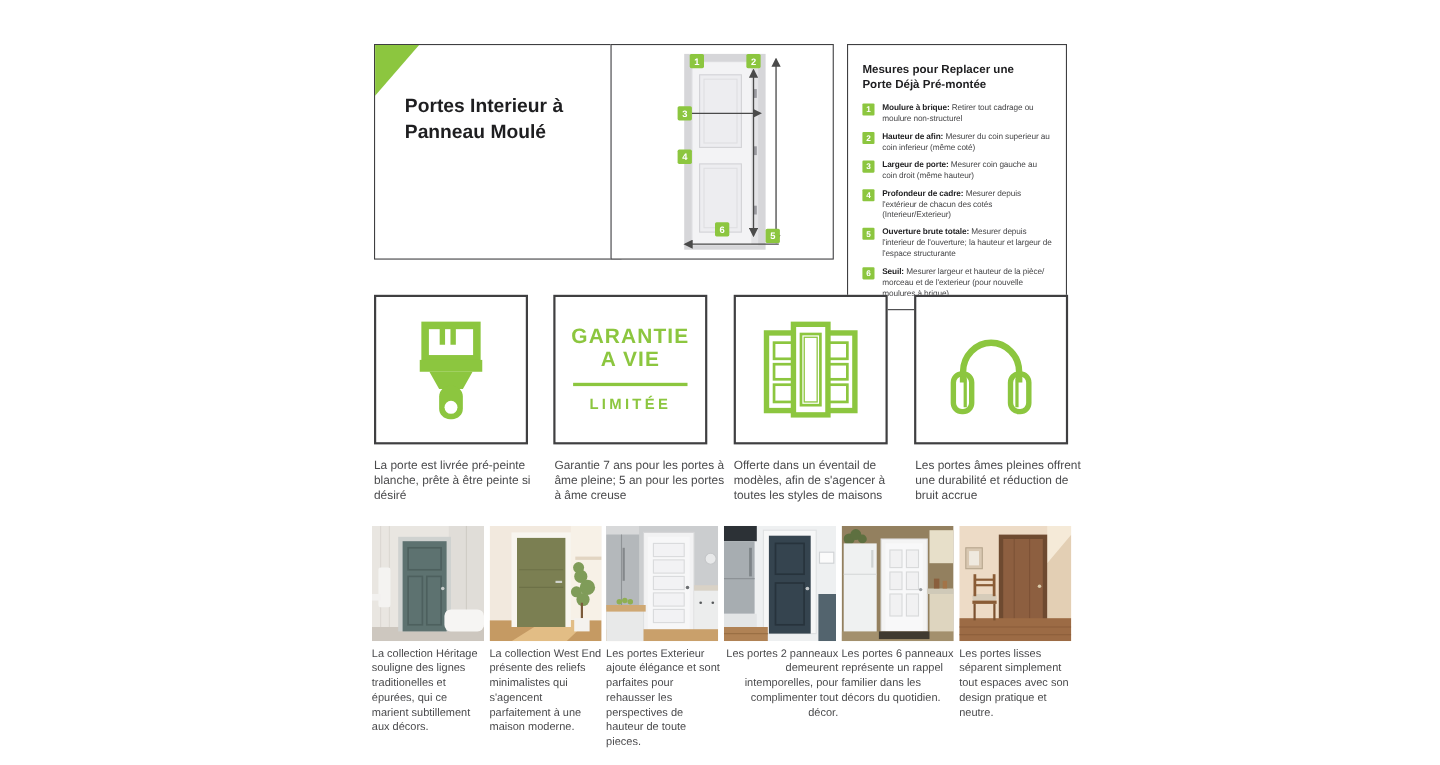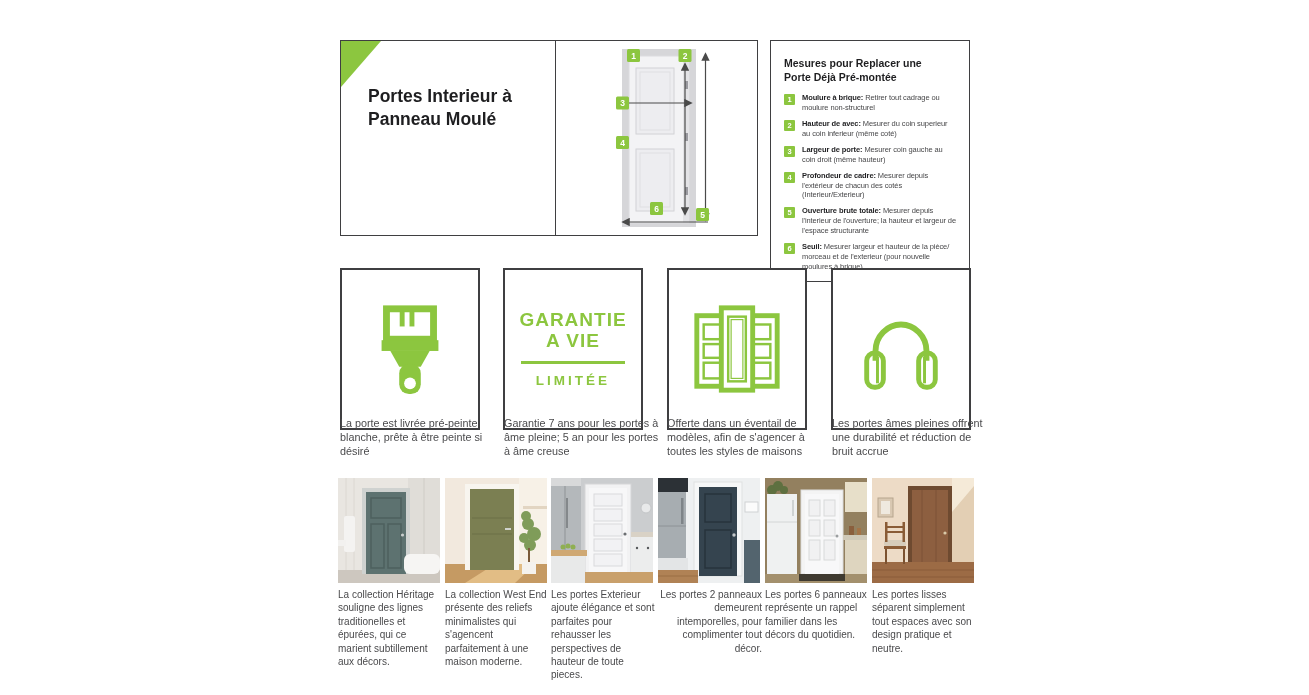--- a/index.html
+++ b/index.html
@@ -21,21 +21,21 @@
 
   #box-measures{left:770px;top:40px;width:200px;height:242px;padding:15px 13px 10px 13px;}
   .measures-title{font-size:10.5px;font-weight:bold;color:#1e1e20;line-height:1.35;margin-bottom:9px;}
   .measure-row{display:flex;align-items:flex-start;gap:7px;margin-bottom:6px;}
   .num-badge{flex:0 0 auto;width:11px;height:11px;margin-top:1px;background:#8cc63f;border-radius:1px;
      color:#fff;font-size:7.5px;font-weight:bold;display:flex;align-items:center;justify-content:center;}
   .measure-text{font-size:7.5px;line-height:1.32;color:#48484a;width:158px;letter-spacing:-0.1px;}
   .measure-text .lbl{font-weight:bold;color:#1e1e20;}
 
   
-  .feature-box{position:absolute;top:268px;width:140px;height:162px;background:#fff;
+  .feature-box{position:absolute;top:268px;width:140px;height:136px;background:#fff;
      border:2px solid #3f3f41;box-sizing:border-box;display:flex;align-items:center;justify-content:center;}
   #feat-1{left:340px;} #feat-2{left:503px;} #feat-3{left:667px;} #feat-4{left:831px;}
   .feature-box svg{width:98px;height:104px;}
   .warranty{display:flex;flex-direction:column;align-items:center;color:#8cc63f;}
   .warranty .w1{font-size:19px;font-weight:bold;letter-spacing:1px;line-height:1.1;}
   .warranty .w2{font-size:19px;font-weight:bold;letter-spacing:1px;line-height:1.1;text-align:center;}
   .warranty .rule{width:104px;height:3px;background:#8cc63f;margin:10px 0 9px 0;}
   .warranty .w3{font-size:13.5px;font-weight:bold;letter-spacing:3px;}
 
   .feature-caption{position:absolute;top:416px;width:160px;font-size:10.8px;line-height:1.3;color:#4a4a4c;}
@@ -106,21 +106,21 @@
     <div class="measures-title">
       <div>Mesures pour Replacer une</div>
       <div>Porte Déjà Pré-montée</div>
     </div>
     <div class="measure-row">
       <div class="num-badge">1</div>
       <div class="measure-text"><span class="lbl">Moulure à brique:</span> <span>Retirer tout cadrage ou moulure non-structurel</span></div>
     </div>
     <div class="measure-row">
       <div class="num-badge">2</div>
-      <div class="measure-text"><span class="lbl">Hauteur de avec:</span> <span>Mesurer du coin superieur au coin inferieur (même coté)</span></div>
+      <div class="measure-text"><span class="lbl">Hauteur de afin:</span> <span>Mesurer du coin superieur au coin inferieur (même coté)</span></div>
     </div>
     <div class="measure-row">
       <div class="num-badge">3</div>
       <div class="measure-text"><span class="lbl">Largeur de porte:</span> <span>Mesurer coin gauche au coin droit (même hauteur)</span></div>
     </div>
     <div class="measure-row">
       <div class="num-badge">4</div>
       <div class="measure-text"><span class="lbl">Profondeur de cadre:</span> <span>Mesurer depuis l'extérieur de chacun des cotés (Interieur/Exterieur)</span></div>
     </div>
     <div class="measure-row">

